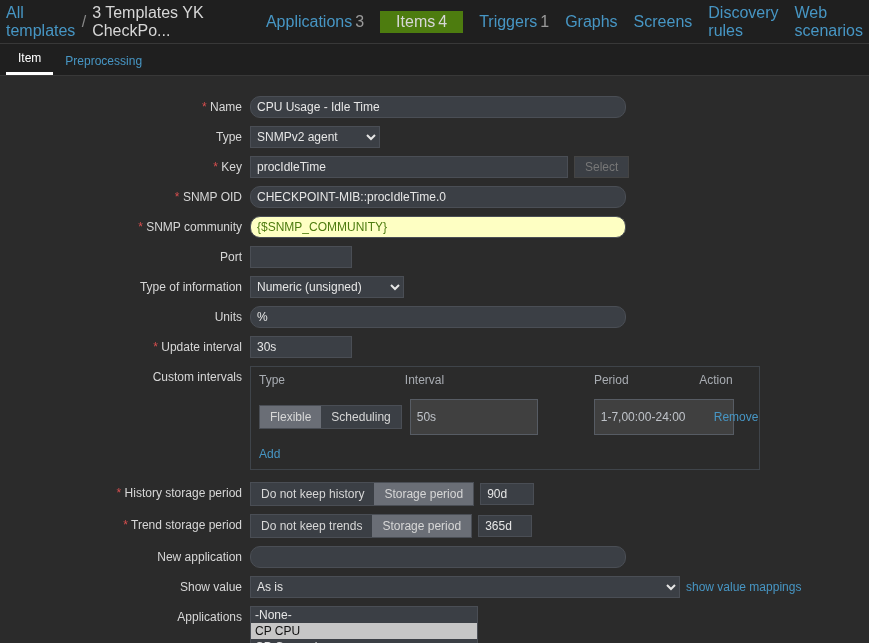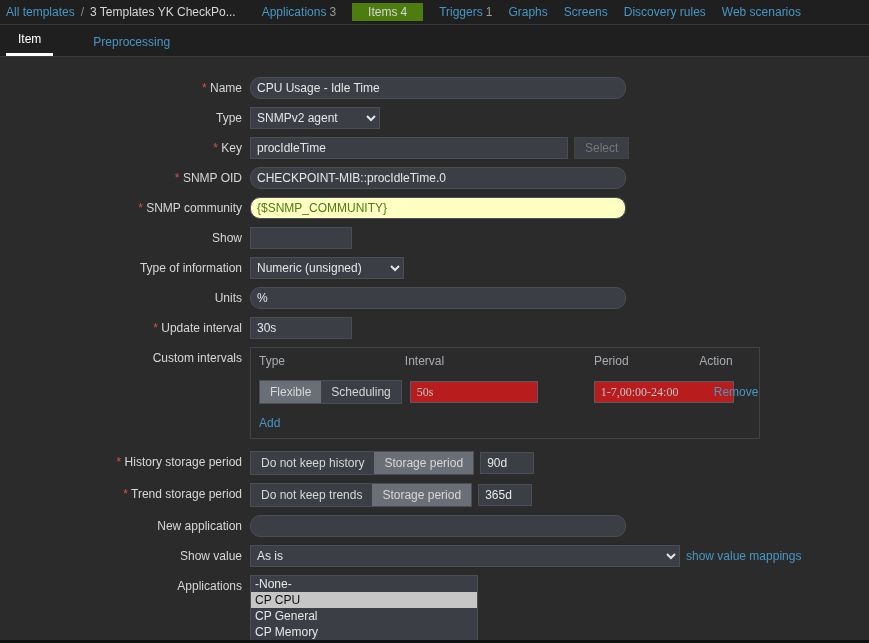--- a/index.html
+++ b/index.html
@@ -9,28 +9,29 @@
     font-family: Arial, Helvetica, sans-serif;
     font-size: 12px;
     width: 869px;
     height: 643px;
     overflow: hidden;
   }
   a { color: #4796c4; text-decoration: none; cursor: pointer; }
 
   
   .topbar {
-    height: 25px;
+    height: 44px;
     background: #1f1f1f;
     border-bottom: 1px solid #383838;
     display: flex;
     align-items: center;
     padding: 0 6px;
     gap: 4px;
-    font-size: 12px;
+    font-size: 16px;
+    justify-content: flex-end;
   }
   .crumb-sep { color: #888; padding: 0 2px;}
   .crumb-cur { color: #d7d7d7; }
   .nav-links { margin-left: 22px; display: flex; gap: 16px; align-items: center;}
   .nav-links .cnt { color: #9a9a9a; margin-left:3px;}
   .nav-items-active {
     background:#4d7c0f;
     padding:2px 16px;
     border-radius:0;
     color:#d7d7d7;
@@ -38,21 +39,20 @@
   .nav-items-active .cnt{ color:#d7d7d7;}
 
   
   .tabs-strip {
     background:#1f1f1f;
     border-bottom:1px solid #383838;
     padding:0 6px;
     height:32px;
     display:flex;
     align-items:flex-end;
-    gap:28px;
   }
   .tab {
     padding:8px 12px 7px;
     color:#4796c4;
     cursor:pointer;
   }
   .tab.active {
     color:#fff;
     border-bottom:3px solid #fff;
   }
@@ -130,22 +130,22 @@
   .ci-head, .ci-row {
     display:flex; align-items:center;
   }
   .ci-head { padding:6px 8px; color:#a8acb2;}
   .ci-row  { padding:6px 8px 8px; gap:8px;}
   .ci-c-type   { width:155px;}
   .ci-c-int    { width:150px;}
   .ci-c-period { width:160px;padding-left:48px;}
   .ci-c-action { width:55px;}
   .ci-input {
-    background:#b91c1c; border:1px solid #575c64; color:#bfc3c9;
-    height:22px; padding:3px 6px; font-size:12px; font-family:Liberation Serif, serif;
+    background:#404040; border:1px solid #575c64; color:#bfc3c9;
+    height:36px; padding:3px 6px; font-size:12px; font-family:Liberation Sans, sans-serif;
   }
   .ci-int-in { width:128px; }
   .ci-per-in { width:140px; }
   .add-link { display:inline-block; padding:4px 8px 8px; }
 </style>
 </head>
 <body>
 
 <div class="topbar">
   <a>All templates</a>
@@ -208,21 +208,21 @@
   </div>
 
   <div class="row">
     <div class="lbl req">SNMP community</div>
     <div class="field">
         <input class="input w376 hl" value="{$SNMP_COMMUNITY}" style="">
       </div>
   </div>
 
   <div class="row">
-    <div class="lbl">Show</div>
+    <div class="lbl">Port</div>
     <div class="field">
         <input class="input w102" value="" style="">
       </div>
   </div>
 
   <div class="row">
     <div class="lbl">Type of information</div>
     <div class="field">
       <select class="input" style="width:154px">
         <option>Numeric (unsigned)</option>

